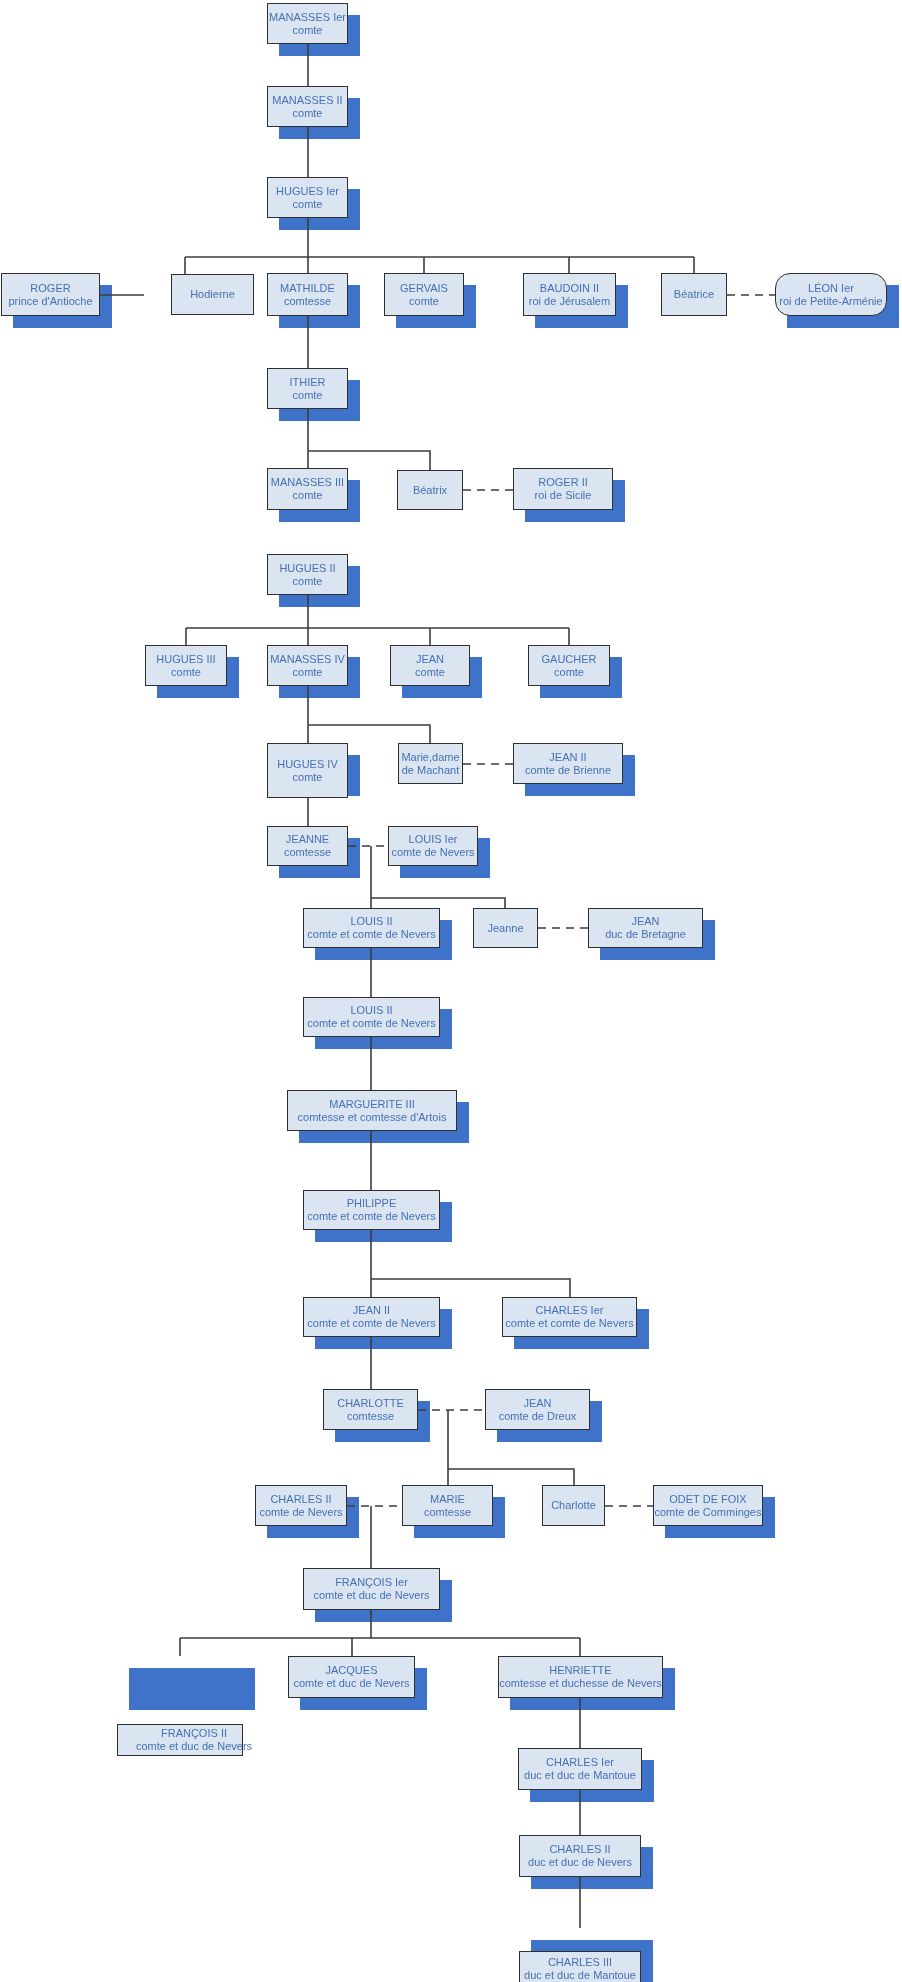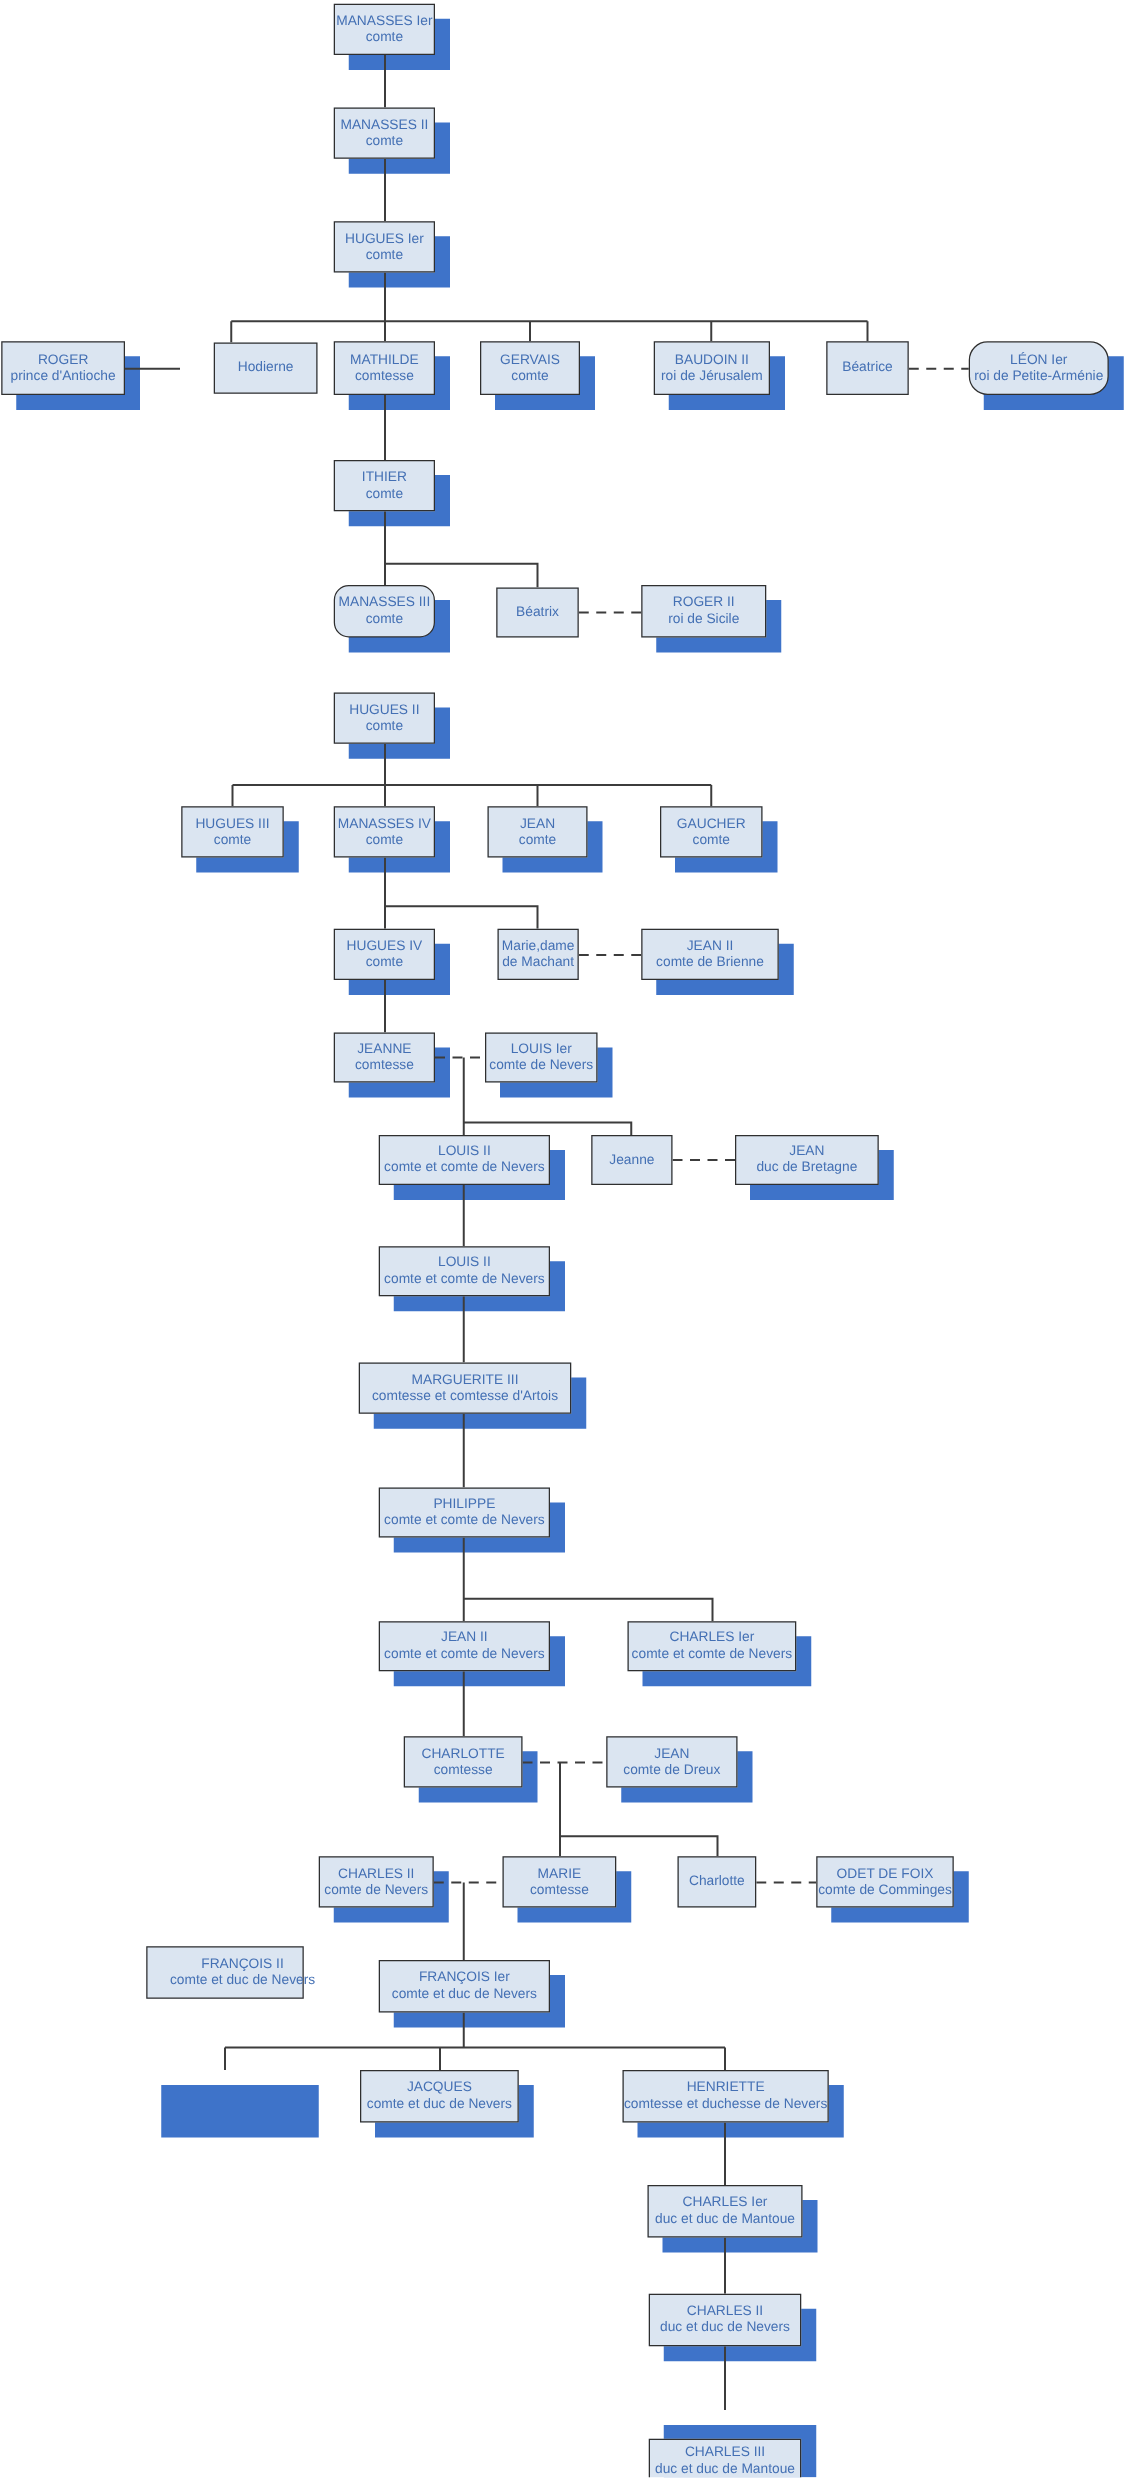--- a/index.html
+++ b/index.html
@@ -139,21 +139,21 @@
     <div class="node-box" style="left: 775px; top: 273px; width: 112px; height: 43px; border-radius: 15px;">
       <div>LÉON Ier</div>
       <div>roi de Petite-Arménie</div>
     </div>
     <div class="node-shadow" style="left: 279px; top: 380px; width: 81px; height: 41px;"></div>
     <div class="node-box" style="left: 267px; top: 368px; width: 81px; height: 41px;">
       <div>ITHIER</div>
       <div>comte</div>
     </div>
     <div class="node-shadow" style="left: 279px; top: 480px; width: 81px; height: 42px;"></div>
-    <div class="node-box" style="left: 267px; top: 468px; width: 81px; height: 42px; border-radius: 12px;">
+    <div class="node-box" style="left: 267px; top: 468px; width: 81px; height: 42px;">
       <div>MANASSES III</div>
       <div>comte</div>
     </div>
     <div class="node-box" style="left: 397px; top: 470px; width: 66px; height: 40px;">
       <div>Béatrix</div>
     </div>
     <div class="node-shadow" style="left: 525px; top: 480px; width: 100px; height: 42px;"></div>
     <div class="node-box" style="left: 513px; top: 468px; width: 100px; height: 42px;">
       <div>ROGER II</div>
       <div>roi de Sicile</div>
@@ -177,21 +177,21 @@
     <div class="node-box" style="left: 390px; top: 645px; width: 80px; height: 41px;">
       <div>JEAN</div>
       <div>comte</div>
     </div>
     <div class="node-shadow" style="left: 540px; top: 657px; width: 82px; height: 41px;"></div>
     <div class="node-box" style="left: 528px; top: 645px; width: 82px; height: 41px;">
       <div>GAUCHER</div>
       <div>comte</div>
     </div>
     <div class="node-shadow" style="left: 279px; top: 755px; width: 81px; height: 41px;"></div>
-    <div class="node-box" style="left: 267px; top: 743px; width: 81px; height: 41px;">
+    <div class="node-box" style="left: 267px; top: 743px; width: 81px; height: 55px;">
       <div>HUGUES IV</div>
       <div>comte</div>
     </div>
     <div class="node-box" style="left: 398px; top: 743px; width: 65px; height: 41px;">
       <div>Marie,dame</div>
       <div>de Machant</div>
     </div>
     <div class="node-shadow" style="left: 525px; top: 755px; width: 110px; height: 41px;"></div>
     <div class="node-box" style="left: 513px; top: 743px; width: 110px; height: 41px;">
       <div>JEAN II</div>
@@ -272,21 +272,21 @@
     <div class="node-box" style="left: 653px; top: 1485px; width: 110px; height: 41px;">
       <div>ODET DE FOIX</div>
       <div>comte de Comminges</div>
     </div>
     <div class="node-shadow" style="left: 315px; top: 1580px; width: 137px; height: 42px;"></div>
     <div class="node-box" style="left: 303px; top: 1568px; width: 137px; height: 42px;">
       <div>FRANÇOIS Ier</div>
       <div>comte et duc de Nevers</div>
     </div>
     <div class="node-shadow" style="left: 129px; top: 1668px; width: 126px; height: 42px;"></div>
-    <div class="node-box" style="left: 117px; top: 1557px; width: 126px; height: 42px; padding-left: 30px;">
+    <div class="node-box" style="left: 117px; top: 1724px; width: 126px; height: 32px; padding-left: 30px;">
       <div>FRANÇOIS II</div>
       <div>comte et duc de Nevers</div>
     </div>
     <div class="node-shadow" style="left: 300px; top: 1668px; width: 127px; height: 42px;"></div>
     <div class="node-box" style="left: 288px; top: 1656px; width: 127px; height: 42px; justify-content: center;">
       <div>JACQUES</div>
       <div>comte et duc de Nevers</div>
     </div>
     <div class="node-shadow" style="left: 510px; top: 1668px; width: 165px; height: 42px;"></div>
     <div class="node-box" style="left: 498px; top: 1656px; width: 165px; height: 42px;">

